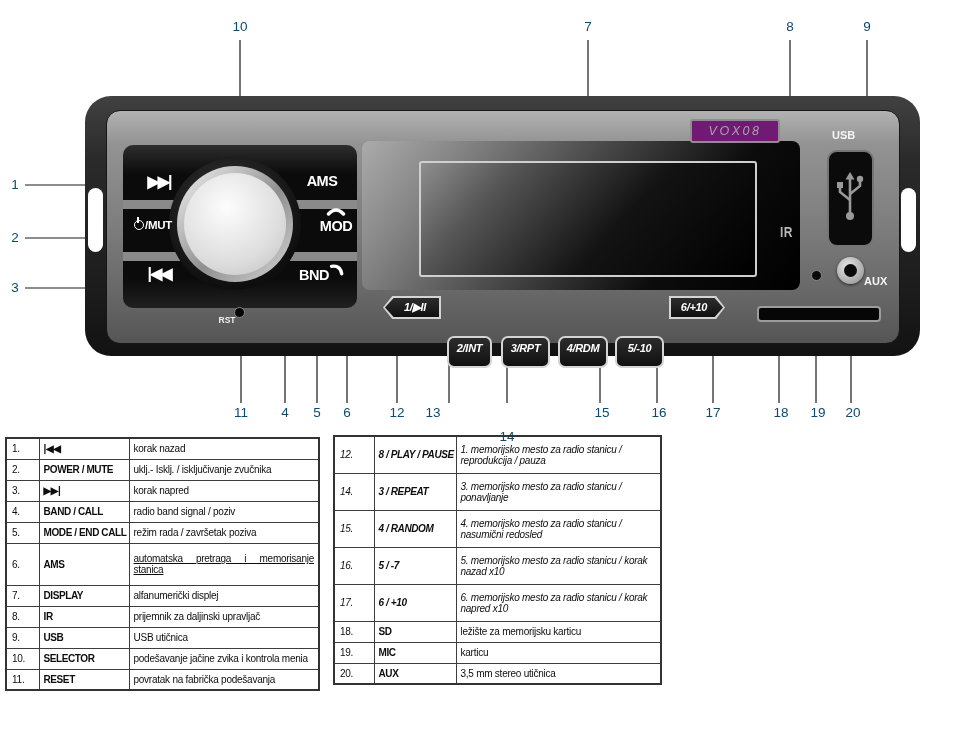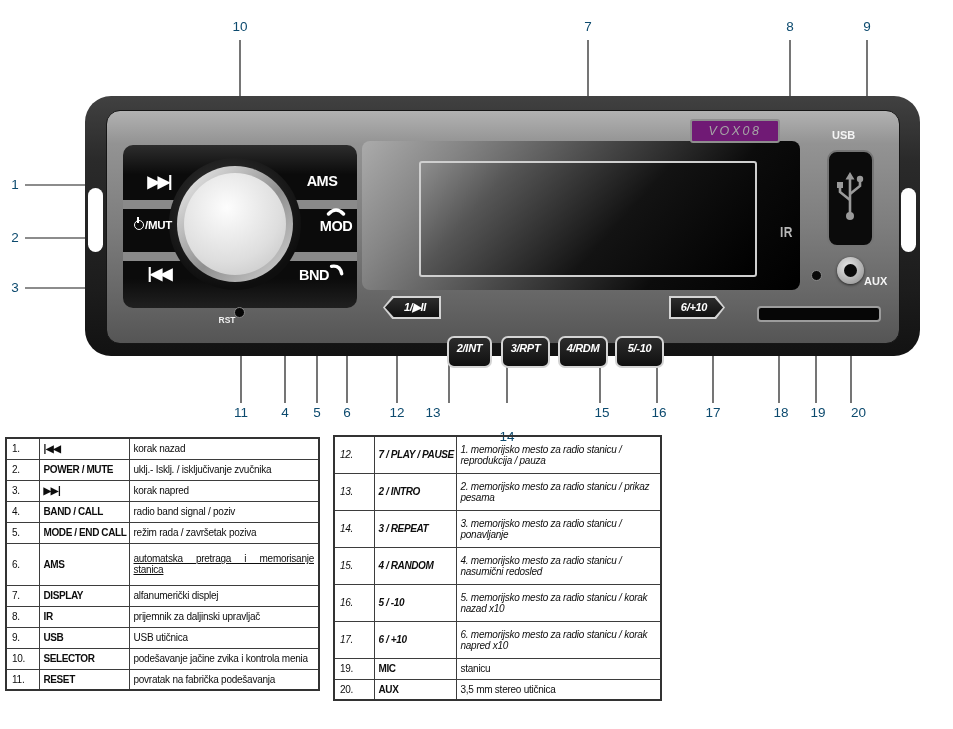--- a/index.html
+++ b/index.html
@@ -122,21 +122,21 @@
   <div class="co" style="left:304px;top:405px;">5</div>
   <div class="co" style="left:334px;top:405px;">6</div>
   <div class="co" style="left:384px;top:405px;">12</div>
   <div class="co" style="left:420px;top:405px;">13</div>
   <div class="co" style="left:494px;top:405px;margin-top:24px;">14</div>
   <div class="co" style="left:589px;top:405px;">15</div>
   <div class="co" style="left:646px;top:405px;">16</div>
   <div class="co" style="left:700px;top:405px;">17</div>
   <div class="co" style="left:768px;top:405px;">18</div>
   <div class="co" style="left:805px;top:405px;">19</div>
-  <div class="co" style="left:840px;top:405px;text-align:right;">20</div>
+  <div class="co" style="left:840px;top:405px;">20</div>
 
   <div class="body"></div>
   <div class="tab" style="left:88px;top:188px;"></div>
   <div class="tab" style="left:901px;top:188px;"></div>
   <div class="face"></div>
 
   <div class="cluster">
     <div class="band" style="top:55px;"></div>
     <div class="band" style="top:107px;"></div>
   </div>
@@ -270,52 +270,52 @@
 
   <table class="tbl" style="left:333px;top:435px;width:327px;">
     <colgroup>
         <col style="width:40px;">
         <col style="width:82px;">
         <col style="width:205px;">
       </colgroup>
     <tbody>
       <tr class="r37">
         <td class="num">12.</td>
-        <td class="lbl">7 / PLAY / PAUSE</td>
+        <td class="lbl">8 / PLAY / PAUSE</td>
         <td>1. memorijsko mesto za radio stanicu / reprodukcija / pauza</td>
-      </tr>
-      <tr class="r37">
-        <td class="num">13.</td>
-        <td class="lbl">2 / INTRO</td>
-        <td>2. memorijsko mesto za radio stanicu / prikaz pesama</td>
       </tr>
       <tr class="r37">
         <td class="num">14.</td>
         <td class="lbl">3 / REPEAT</td>
         <td>3. memorijsko mesto za radio stanicu / ponavljanje</td>
       </tr>
       <tr class="r37">
         <td class="num">15.</td>
         <td class="lbl">4 / RANDOM</td>
         <td>4. memorijsko mesto za radio stanicu / nasumični redosled</td>
       </tr>
       <tr class="r37">
         <td class="num">16.</td>
-        <td class="lbl">5 / -10</td>
+        <td class="lbl">5 / -7</td>
         <td>5. memorijsko mesto za radio stanicu / korak nazad x10</td>
       </tr>
       <tr class="r37">
         <td class="num">17.</td>
         <td class="lbl">6 / +10</td>
         <td>6. memorijsko mesto za radio stanicu / korak napred x10</td>
       </tr>
       <tr class="r21">
+        <td class="num">18.</td>
+        <td class="lbl">SD</td>
+        <td>ležište za memorijsku karticu</td>
+      </tr>
+      <tr class="r21">
         <td class="num">19.</td>
         <td class="lbl">MIC</td>
-        <td>stanicu</td>
+        <td>karticu</td>
       </tr>
       <tr class="r21">
         <td class="num">20.</td>
         <td class="lbl">AUX</td>
         <td>3,5 mm stereo utičnica</td>
       </tr>
     </tbody>
   </table>
 
 </div>

